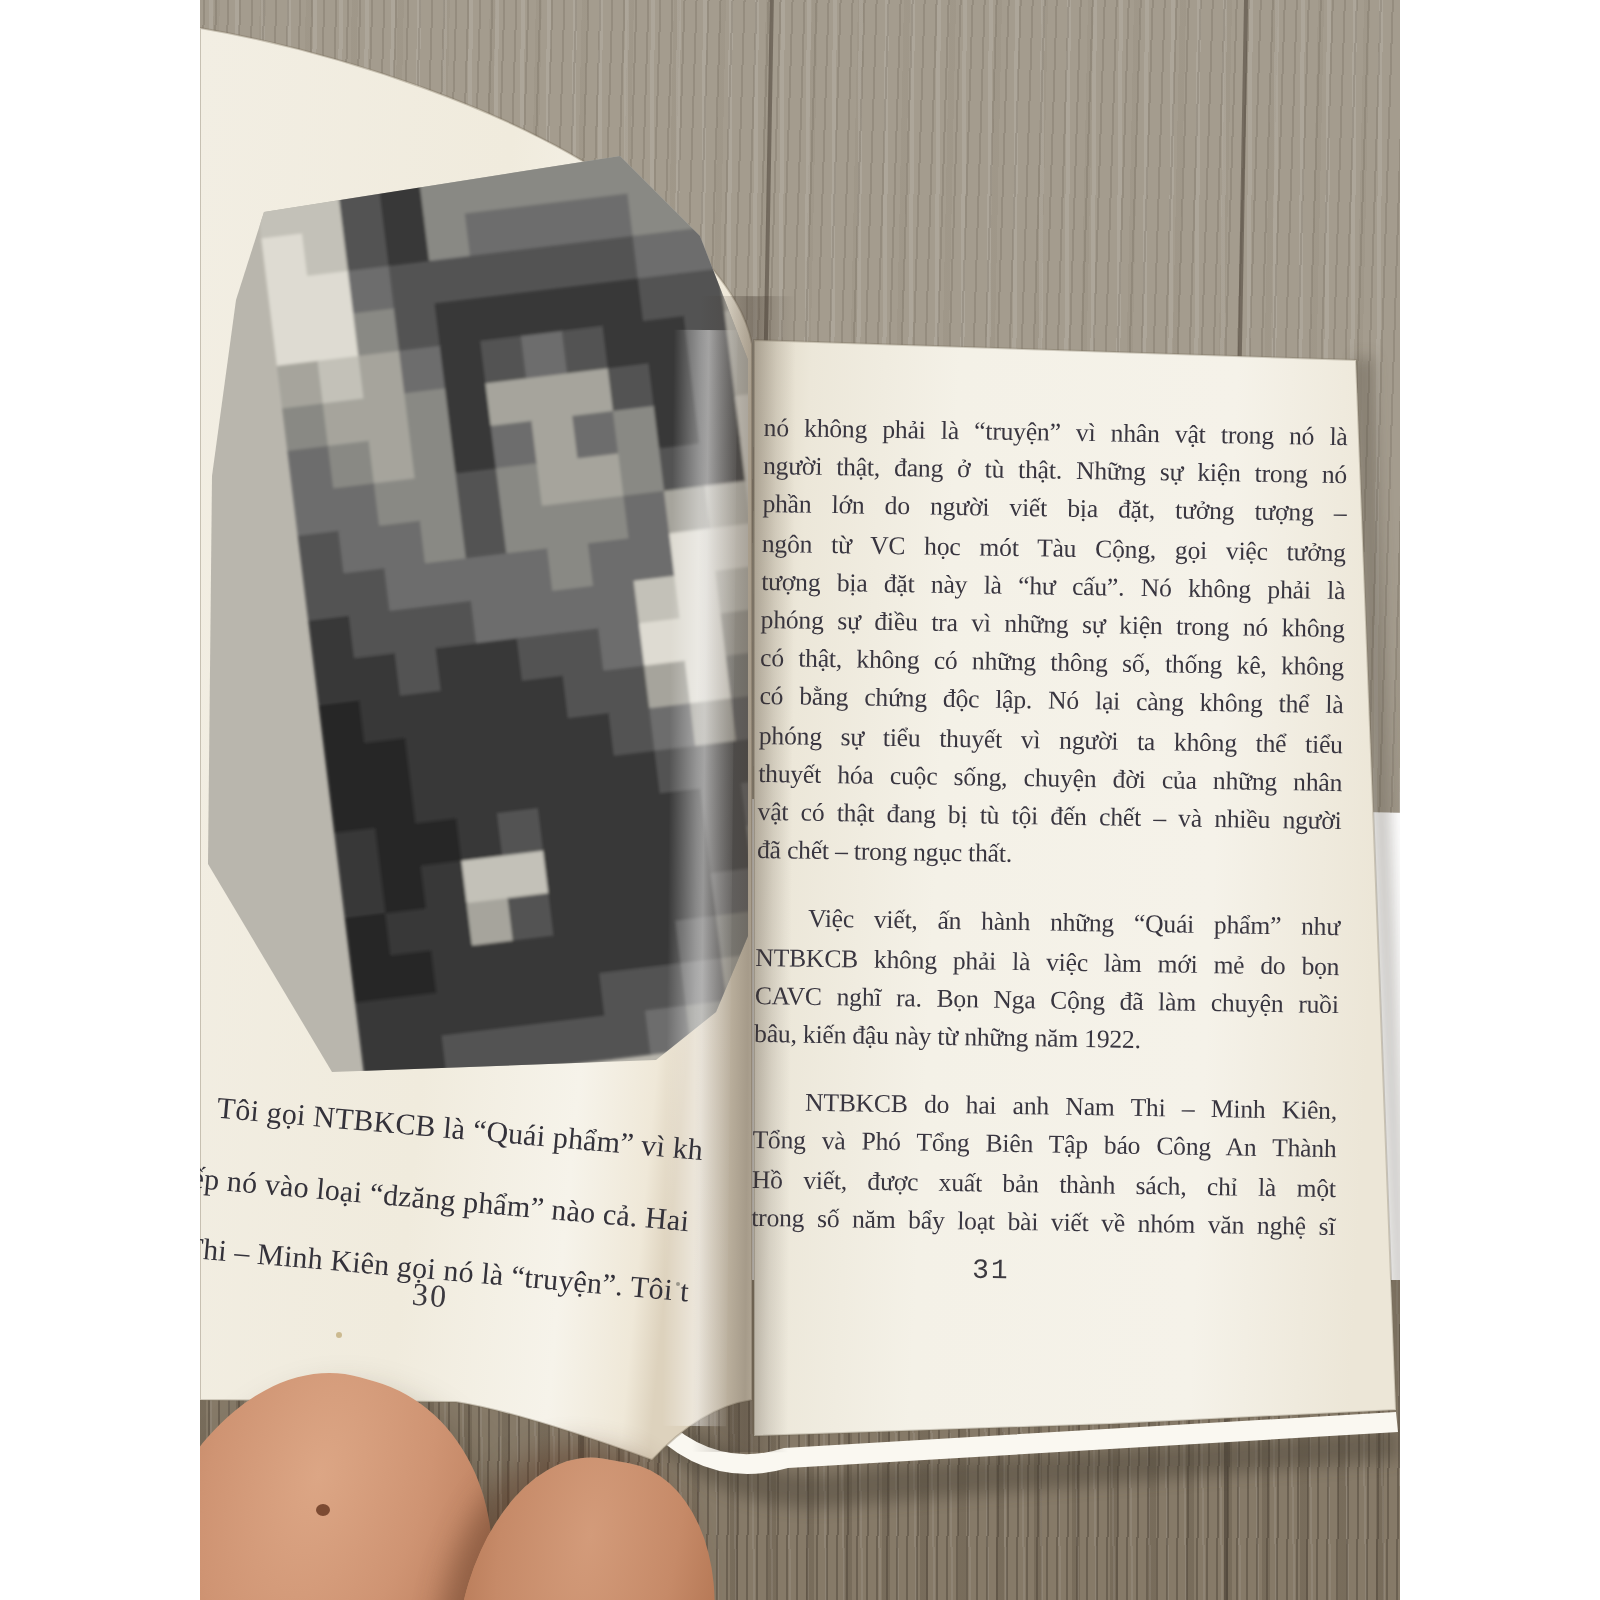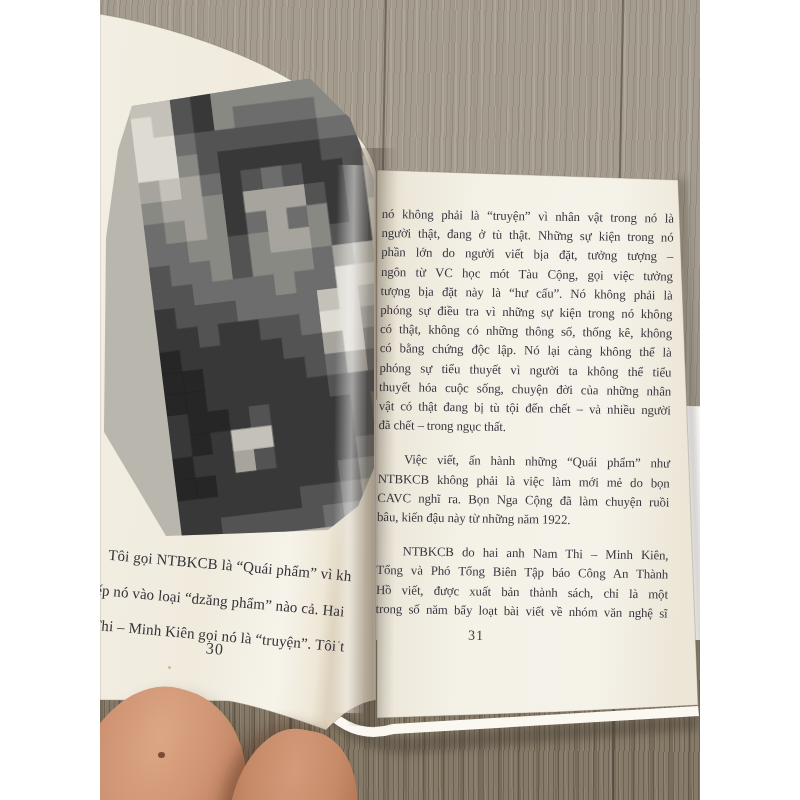--- a/index.html
+++ b/index.html
@@ -45,21 +45,21 @@
     transform:rotate(.9deg);transform-origin:0 0;color:#393640;}
   .para{margin:0;}
   .para + .para{margin-top:15px;}
   .rline{font-size:12.8px;line-height:19.2px;letter-spacing:-.1px;
     text-align:justify;text-align-last:justify;white-space:nowrap;}
   .rline.indent{text-indent:26px;}
   .rline.nojust{text-align-last:left;}
 
   .pn{position:absolute;z-index:4;color:#3c3a40;}
   .pn-left{left:106px;top:640px;font-size:16px;transform:rotate(5deg);letter-spacing:1px;}
-  .pn-right{left:368px;top:628px;font-size:14px;letter-spacing:1px;transform:rotate(1deg);}
+  .pn-right{left:386px;top:628px;font-size:14px;letter-spacing:1px;transform:rotate(1deg);font-family:Liberation Mono, monospace;}
 
   
   .gutter{position:absolute;left:248px;top:148px;width:48px;height:578px;z-index:5;
     background:linear-gradient(90deg, rgba(59,48,38,0) 0%, rgba(59,48,38,.16) 28%,
       rgba(59,48,38,.34) 55%, rgba(59,48,38,.12) 80%, rgba(59,48,38,0) 100%);
     transform:rotate(.4deg);}
 
   .speck{position:absolute;width:3px;height:3px;border-radius:50%;background:#c6b183;opacity:.85;z-index:4;}
   .speck.a{left:68px;top:666px;}
   .speck.b{left:238px;top:641px;width:2px;height:2px;background:#8d8a7f;}

